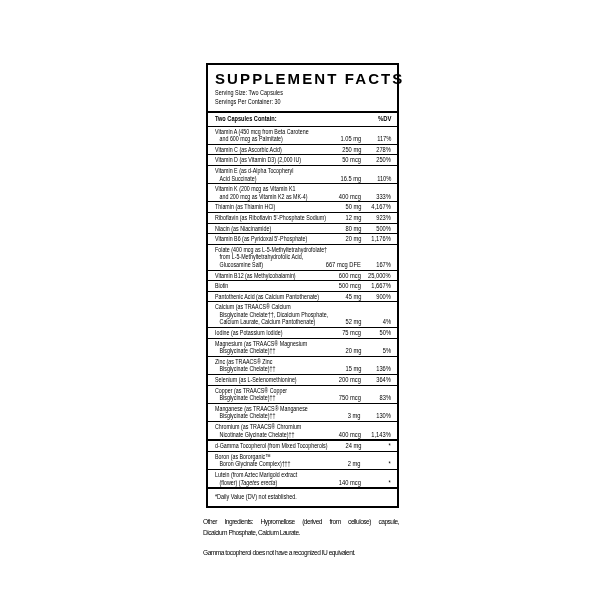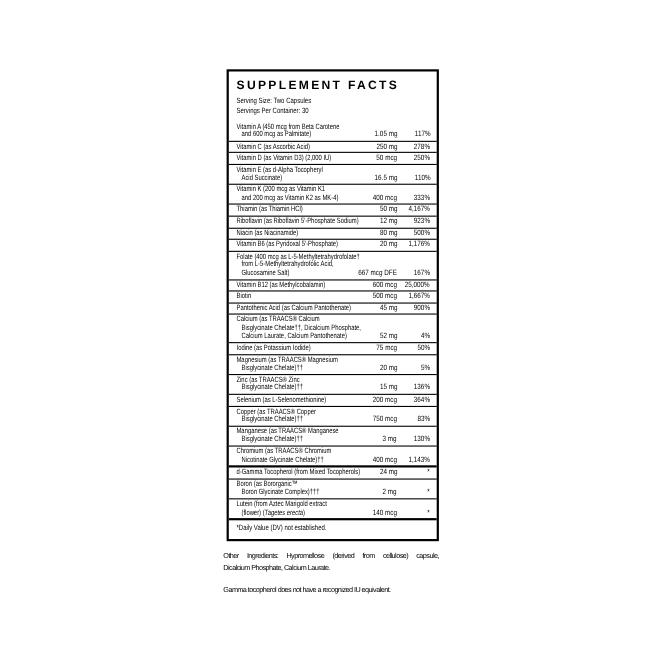--- a/index.html
+++ b/index.html
@@ -2,21 +2,21 @@
 <html><head>
 <meta charset="utf-8">
 <style>
   html,body{margin:0;padding:0;background:#ffffff;}
   body{width:600px;height:600px;font-family:"Liberation Sans",sans-serif;color:#000;}
   .canvas{position:relative;width:600px;height:600px;background:#fff;overflow:hidden;}
   .wrap{position:absolute;left:203px;top:63px;width:197px;}
 
   
   .facts{margin-left:3px;width:193px;box-sizing:border-box;border:2px solid #000;background:#fff;}
-  .title{font-size:11px;font-weight:800;letter-spacing:2.1px;line-height:15px;
+  .title{font-size:15px;font-weight:800;letter-spacing:2.1px;line-height:15px;
          margin:6px 0 3px;padding-left:7px;white-space:nowrap;}
   .serv{font-size:7px;line-height:8.8px;padding-left:7px;}
   .serv-block{padding-bottom:4px;}
   .cx{display:inline-block;transform:scaleX(.78);transform-origin:0 50%;white-space:nowrap;}
 
   .chead{display:flex;justify-content:space-between;align-items:flex-end;
          border-top:2.5px solid #000;border-bottom:1.5px solid #000;
          padding:2.5px 6px 2.5px 7px;font-weight:bold;font-size:7.2px;line-height:8px;}
   .cxr{display:inline-block;transform:scaleX(.82);transform-origin:100% 50%;white-space:nowrap;}
 
@@ -46,20 +46,24 @@
   <div class="wrap">
 
     <section class="facts">
       <div class="title">SUPPLEMENT FACTS</div>
 
       <div class="serv-block">
         <div class="serv"><span class="cx">Serving Size: Two Capsules</span></div>
         <div class="serv"><span class="cx">Servings Per Container: 30</span></div>
       </div>
 
+      <div class="chead">
+        <span class="cx">Two Capsules Contain:</span>
+        <span class="cxr">%DV</span>
+      </div>
 
       <div>
 
         <div class="row">
           <div class="nm">
               <div class="ln">Vitamin A (450 mcg from Beta Carotene</div>
               <div class="ln ind">and 600 mcg as Palmitate)</div>
             </div>
           <div class="amt"><span>1.05 mg</span></div>
           <div class="dvc"><span>117%</span></div>

